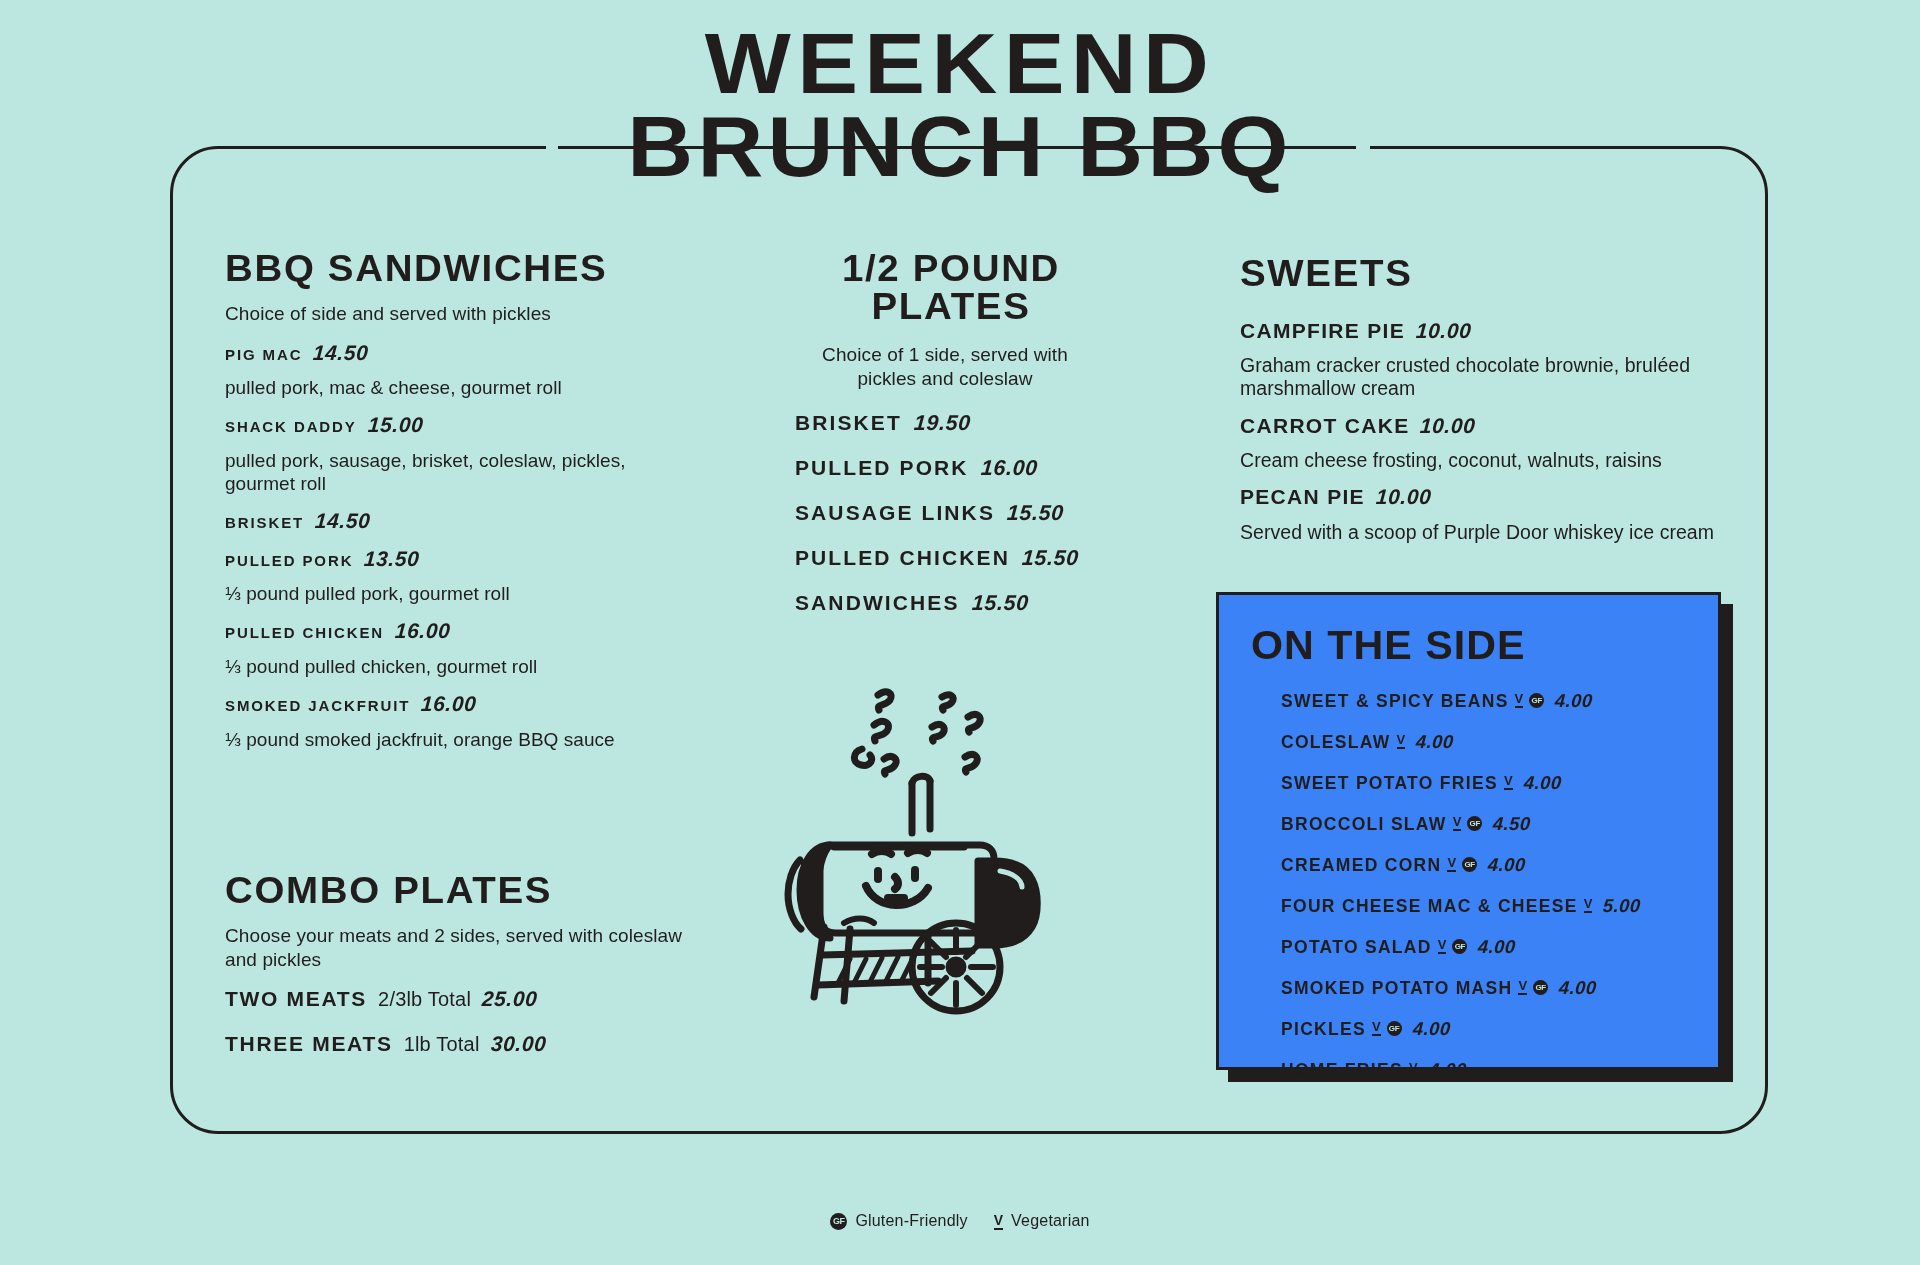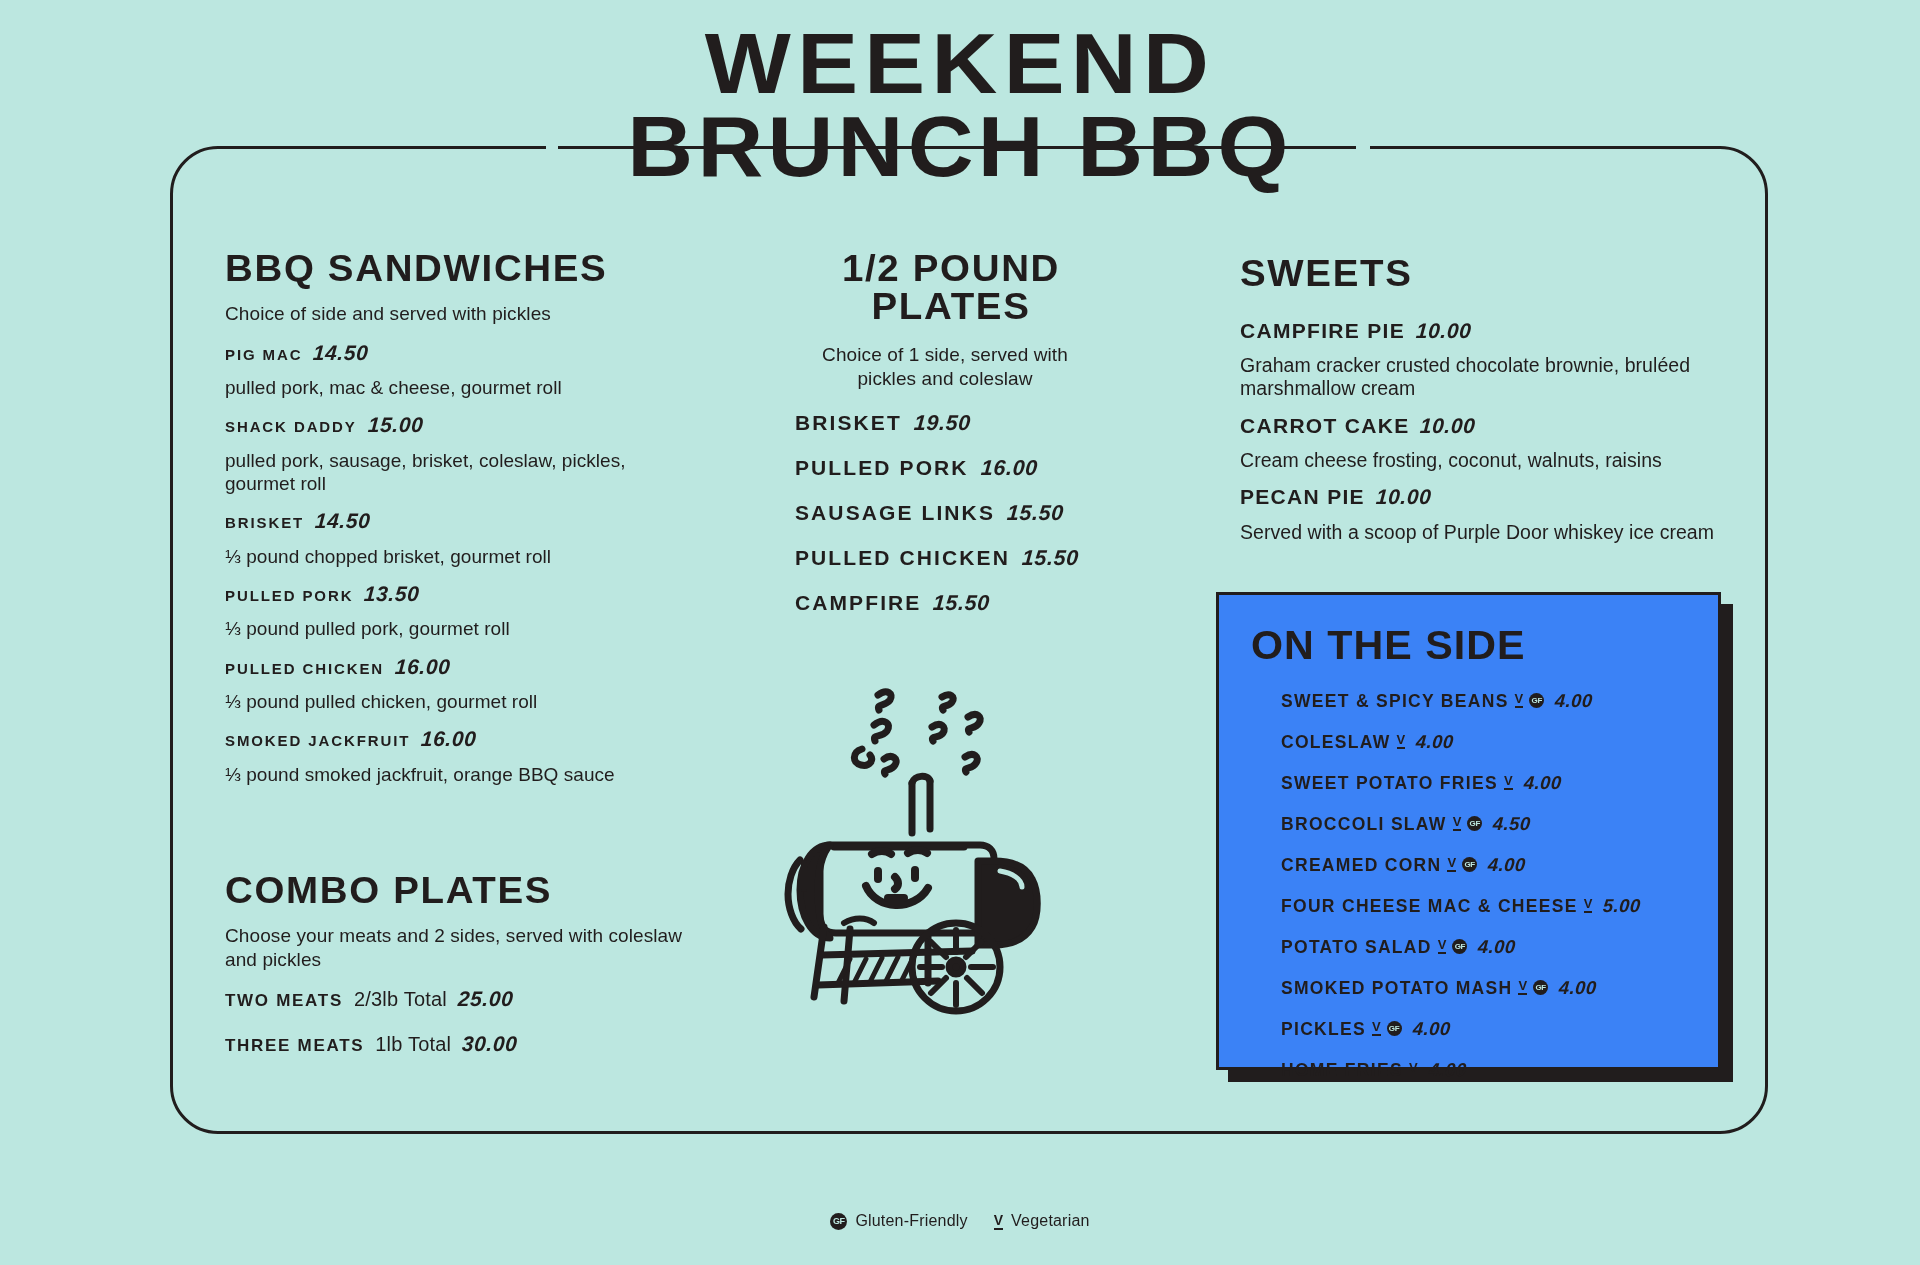--- a/index.html
+++ b/index.html
@@ -142,21 +142,21 @@
   .sweet .item-price { font-size: 21px; }
   .sweet .item-desc { font-size: 19.5px; line-height: 1.19; }
 
   
   .combo-row {
     display: flex;
     align-items: baseline;
     gap: 11px;
     margin-bottom: 21px;
   }
-  .combo-row .item-name { font-size: 17px; letter-spacing: 1.7px; }
+  .combo-row .item-name { font-size: 21px; letter-spacing: 1.7px; }
 
   
   .side-shadow {
     position: absolute;
     left: 1228px;
     top: 604px;
     width: 505px;
     height: 478px;
     background: #211d1d;
   }
@@ -286,21 +286,20 @@
         <span class="item-price">15.00</span>
       </div>
       <div class="item-desc">pulled pork, sausage, brisket, coleslaw, pickles, gourmet roll</div>
     </div>
 
     <div class="item">
       <div class="item-top">
         <span class="item-name">BRISKET</span>
         <span class="item-price">14.50</span>
       </div>
-      <div class="item-desc">⅓ pound chopped brisket, gourmet roll</div>
     </div>
 
     <div class="item">
       <div class="item-top">
         <span class="item-name">PULLED PORK</span>
         <span class="item-price">13.50</span>
       </div>
       <div class="item-desc">⅓ pound pulled pork, gourmet roll</div>
     </div>
 
@@ -357,21 +356,21 @@
     </div>
     <div class="plate-row">
       <span class="item-name">SAUSAGE LINKS</span>
       <span class="item-price">15.50</span>
     </div>
     <div class="plate-row">
       <span class="item-name">PULLED CHICKEN</span>
       <span class="item-price">15.50</span>
     </div>
     <div class="plate-row">
-      <span class="item-name">CAMPFIRE</span>
+      <span class="item-name">SANDWICHES</span>
       <span class="item-price">15.50</span>
     </div>
   </div>
 </div>
 
 <div class="col col-right">
   <div class="section-head" style="margin-bottom:26px;">SWEETS</div>
   <div>
     <div class="sweet">
       <div class="item-top">

